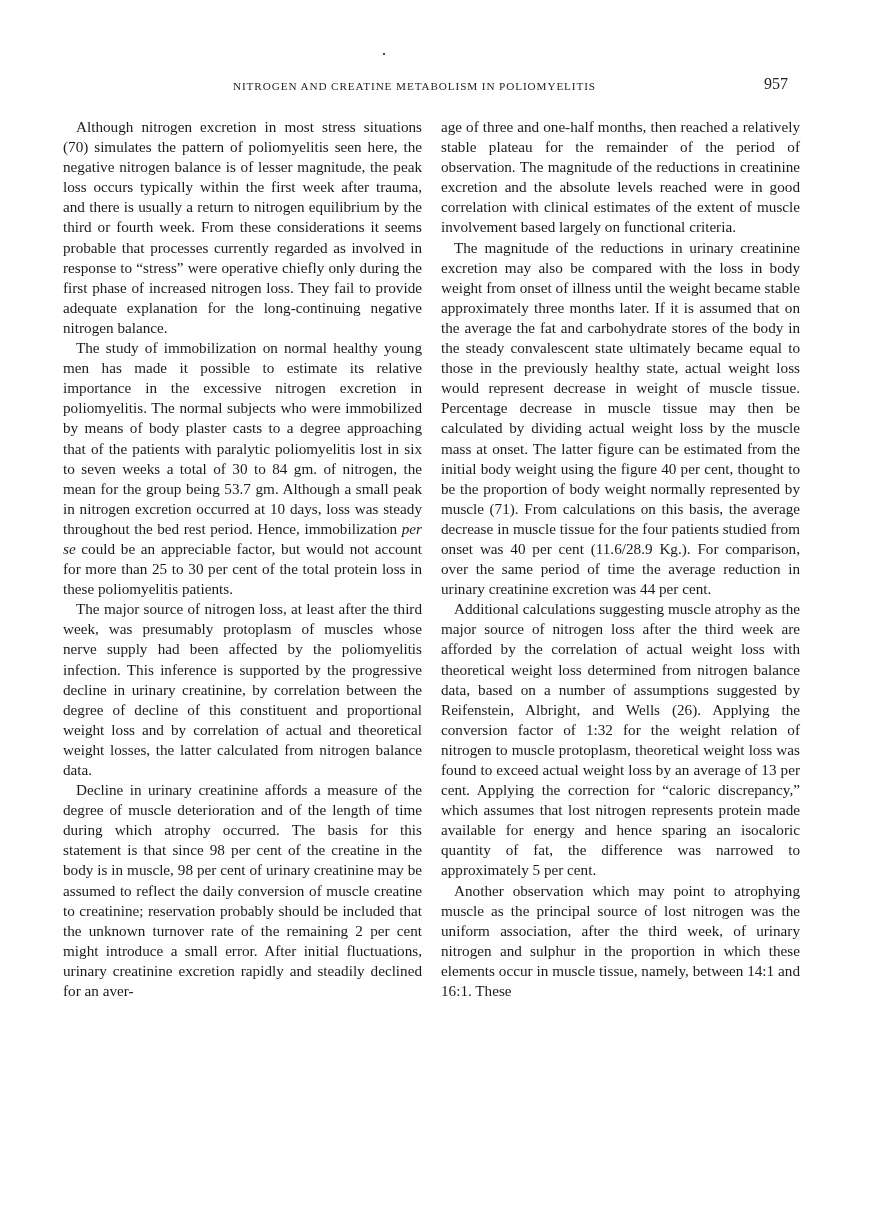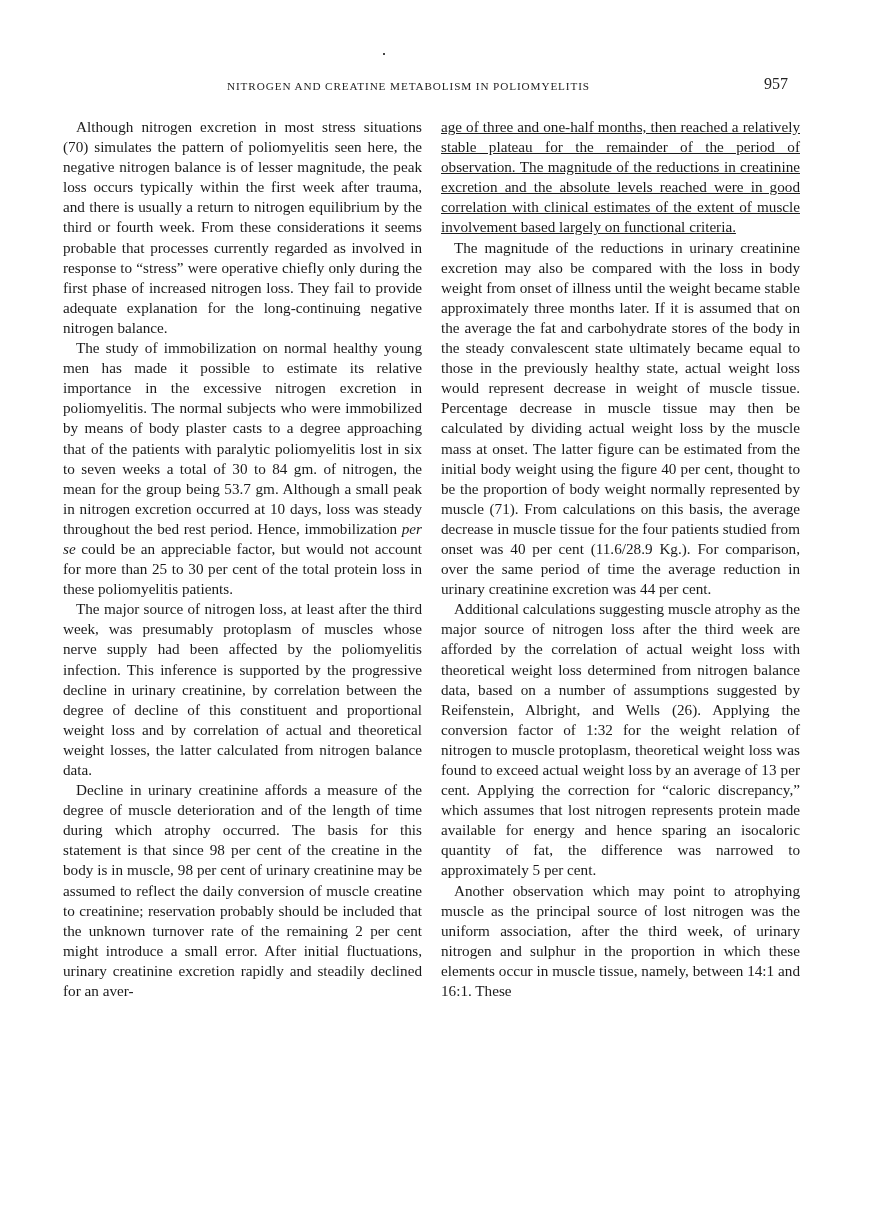--- a/index.html
+++ b/index.html
@@ -1,27 +1,27 @@
 <!DOCTYPE html>
 <html><head>
 <meta charset="utf-8">
 <style>
   html, body { margin: 0; padding: 0; background: #ffffff; }
   body { width: 890px; height: 1209px; position: relative; overflow: hidden;
          font-family: "Liberation Serif", "DejaVu Serif", serif; color: #1a1a1a; }
   .speck { position: absolute; left: 383px; top: 53px; width: 2px; height: 2px; background: #444; }
-  .running-head { position: absolute; top: 80px; left: 227px; font-size: 11.2px;
+  .running-head { position: absolute; top: 80px; left: 233px; font-size: 11.2px;
                   letter-spacing: 0.9px; text-transform: uppercase; color: #222; }
   .page-number { position: absolute; top: 75px; left: 764px; font-size: 16px; color: #222; }
   .column { position: absolute; top: 117px; width: 359px; font-size: 15.2px;
             line-height: 20.1px; text-align: justify; hyphens: none; margin-left: 8px; }
   .col-left { left: 55px; }
   .col-right { left: 433px; }
   .column p { margin: 0; text-indent: 13px; }
-  .column p.cont { text-indent: 0; text-decoration: underline; }
+  .column p.cont { text-indent: 0; }
   em { font-style: italic; }
 </style>
 </head>
 <body>
 
 <div class="speck"></div>
 
 <div class="running-head">NITROGEN AND CREATINE METABOLISM IN POLIOMYELITIS</div>
 <div class="page-number">957</div>
 

